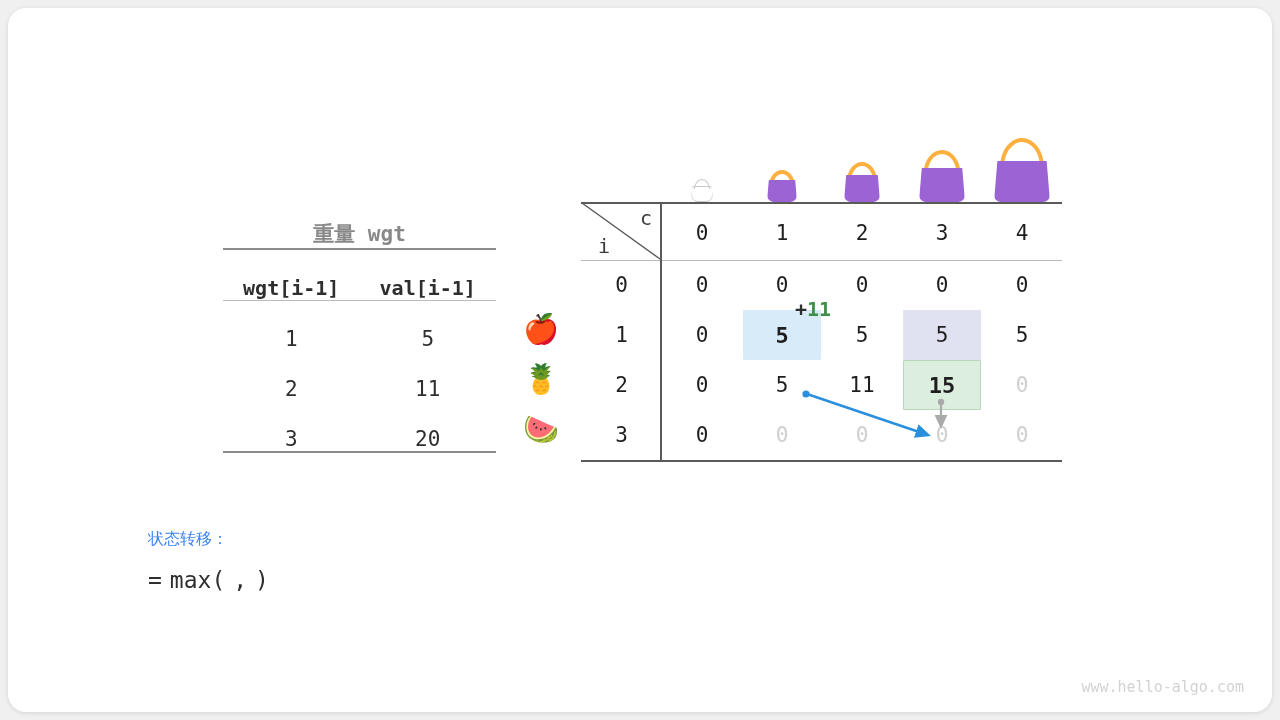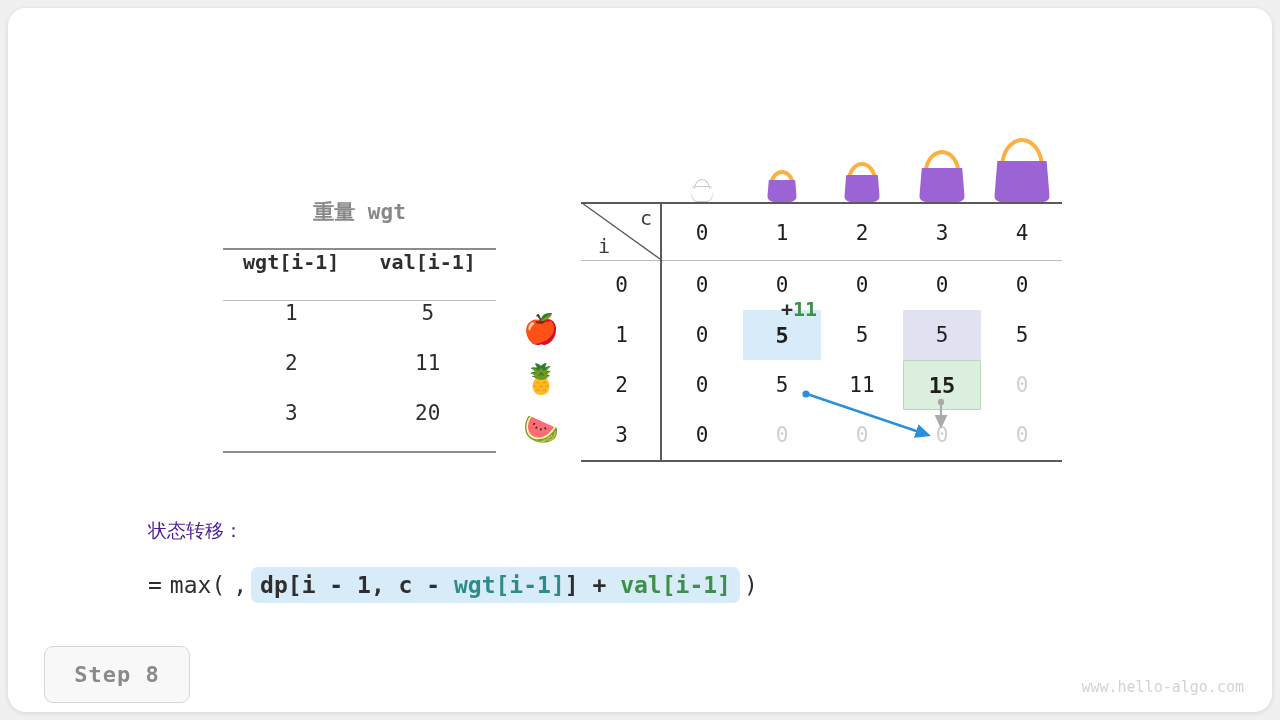--- a/index.html
+++ b/index.html
@@ -26,21 +26,21 @@
   
   #items {
     position: absolute;
     left: 215px;
     top: 190px;
     width: 273px;
   }
   #items .irow {
     display: flex;
     height: 50px;
-    align-items: flex-start;
+    align-items: flex-end;
   }
   #items .icell {
     flex: 1 1 0;
     text-align: center;
     font-size: 21px;
     color: #2e2e2e;
   }
   #items .hdr .icell {
     font-weight: bold;
     color: #888888;
@@ -197,23 +197,23 @@
     font-weight: bold;
     white-space: nowrap;
   }
   #plus11 .sign { color: #2e2e2e; }
   #plus11 .num { color: #3f8f4a; }
 
   
   #caption {
     position: absolute;
     left: 140px;
-    top: 510px;
-    font-size: 19px;
-    color: #4c1d95;
+    top: 521px;
+    font-size: 16px;
+    color: #3b82f6;
   }
   #formula {
     position: absolute;
     left: 136px;
     top: 559px;
     display: flex;
     align-items: center;
     font-size: 23px;
     color: #2e2e2e;
     white-space: pre;
@@ -379,31 +379,29 @@
         <marker id="ag" markerWidth="7" markerHeight="7" refX="5.2" refY="3" orient="auto">
           <path d="M0,0 L6.5,3 L0,6 z" fill="#aaaaaa"></path>
         </marker>
       </defs>
       <circle cx="225" cy="192" r="3.6" fill="#2a8fdd"></circle>
       <line x1="226" y1="192" x2="347" y2="233" stroke="#2a8fdd" stroke-width="2.4" marker-end="url(#ah)"></line>
       <circle cx="360" cy="200" r="3.2" fill="#aaaaaa"></circle>
       <line x1="360" y1="201" x2="360" y2="224" stroke="#aaaaaa" stroke-width="2.2" marker-end="url(#ag)"></line>
     </svg>
 
-    <div id="plus11" style="left: 200px; top: 159px;">
+    <div id="plus11" style="left: 214px; top: 159px;">
       <span class="sign">+</span><span class="num">11</span>
     </div>
   </div>
 
   <div id="caption">状态转移：</div>
 
   <div id="formula">
     <span class="plain">=</span>
     <span class="plain">max(</span>
     <span class="plain">,</span>
-    <span class="chip blue"><span>dp[i - 1, c - </span><span class="c-teal">wgt[i-1]</span><span>] + </span><span class="c-green">val[i-1]</span></span>
     <span class="plain">)</span>
   </div>
 
-  <div id="step">Step 8</div>
 
   <div id="watermark">www.hello-algo.com</div>
 </div>
 
 </body></html>

